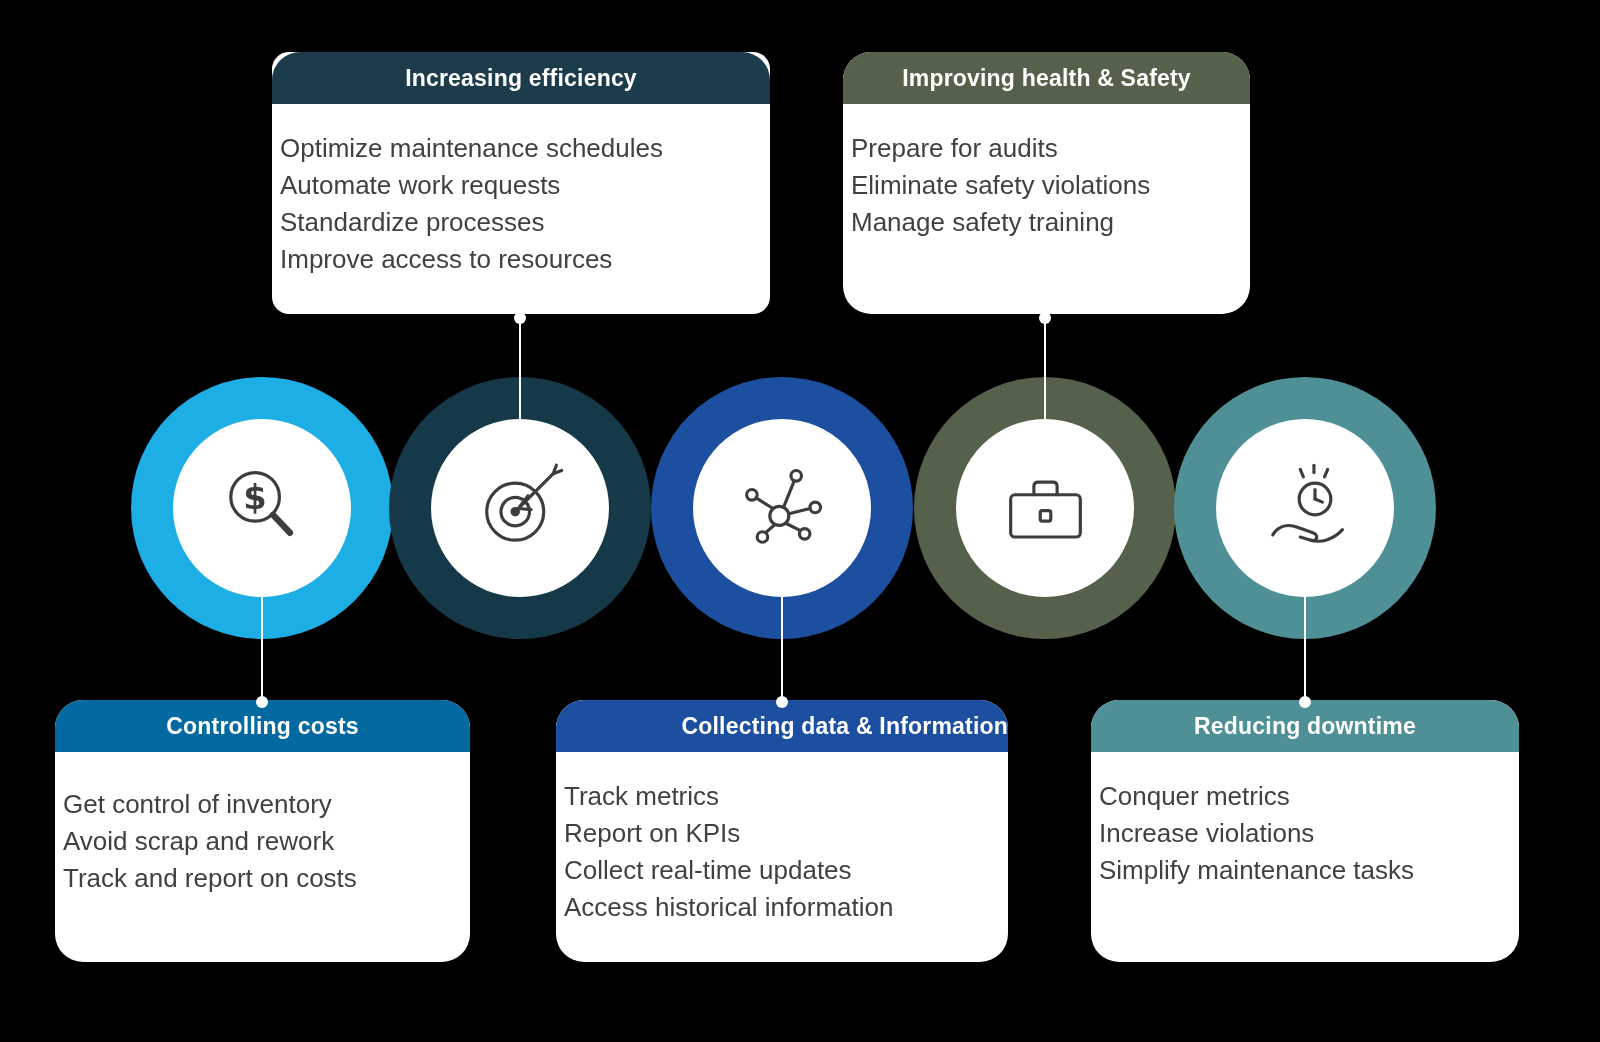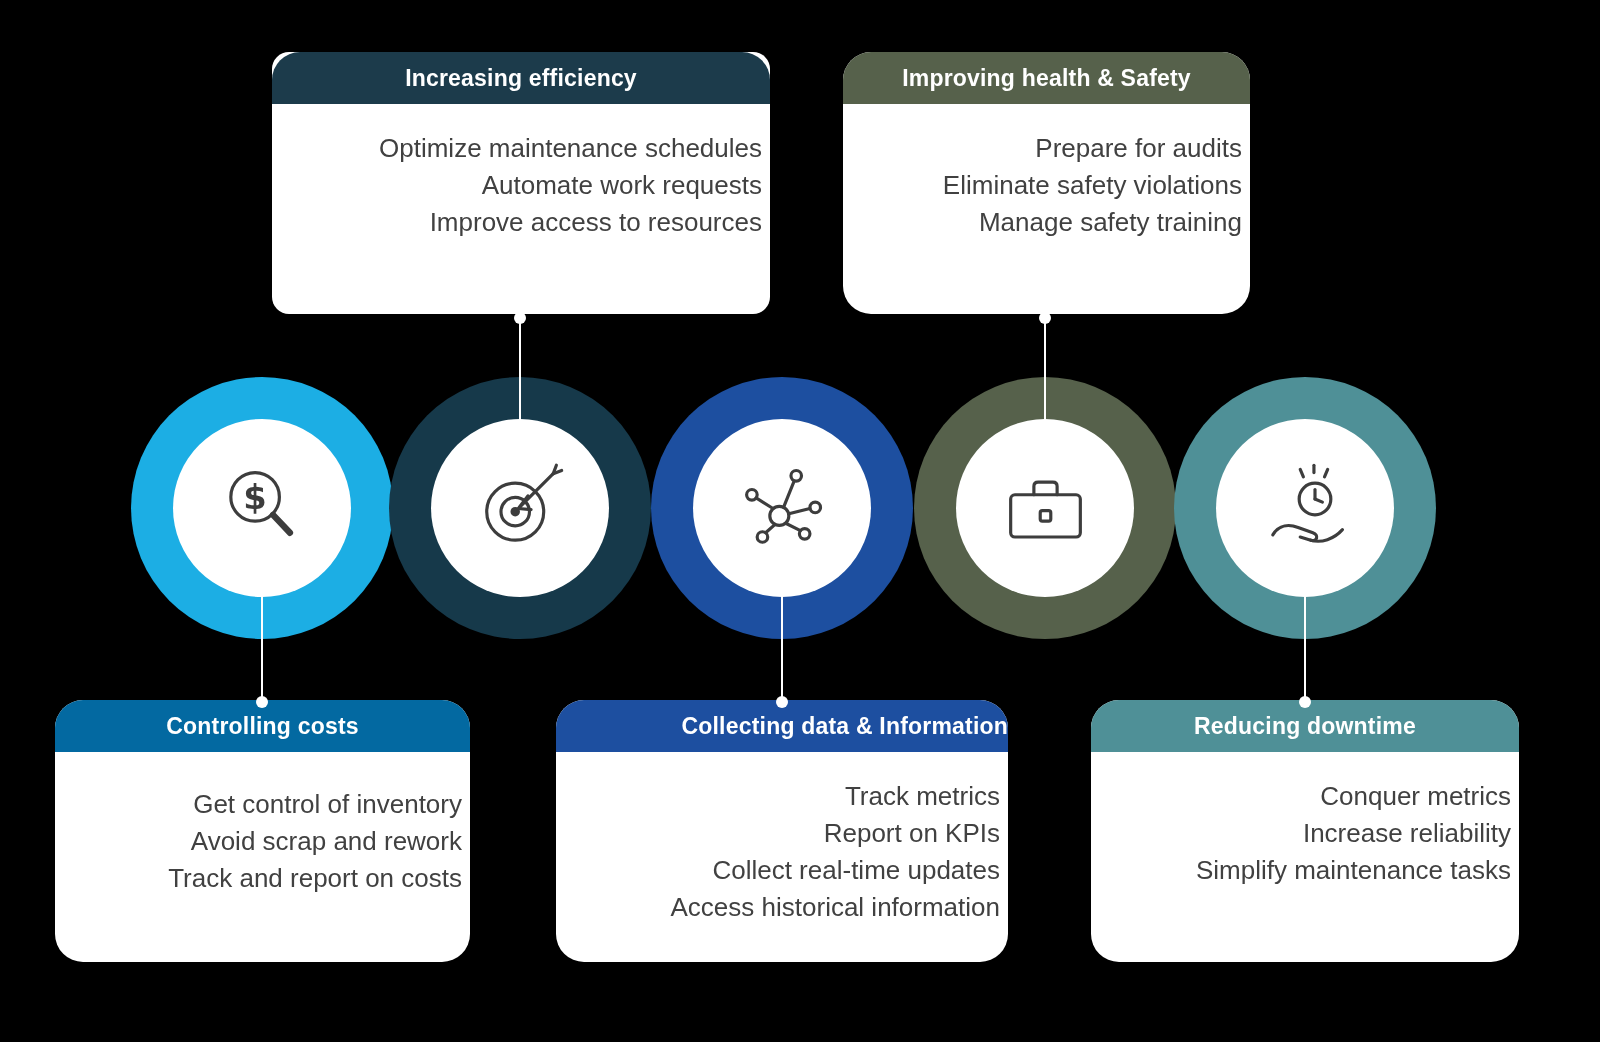--- a/index.html
+++ b/index.html
@@ -20,21 +20,21 @@
     height:52px;
     border-radius:28px 28px 0 0;
     display:flex;align-items:center;justify-content:center;
     color:#ffffff;
     font-weight:bold;
     font-size:23px;
     letter-spacing:.2px;
   }
   .card-body{
     padding:26px 8px 0 8px;
-    text-align:right;
+    text-align:left;
     color:#414141;
     font-size:26px;
     line-height:37px;
   }
   .card-body p{margin:0;}
   .circle-outer{
     position:absolute;
     width:262px;height:262px;
     border-radius:50%;
     display:flex;align-items:center;justify-content:center;
@@ -66,20 +66,21 @@
 
 <div id="canvas">
 
   <div class="card" style="left:272px;top:52px;width:498px;height:262px;border-radius:17px;">
     <div class="card-header" style="background: rgb(28, 59, 75);">
       <span>Increasing efficiency</span>
     </div>
     <div class="card-body">
       <p>Optimize maintenance schedules</p>
       <p>Automate work requests</p>
+      <p>Standardize processes</p>
       <p>Improve access to resources</p>
     </div>
   </div>
 
   <div class="card" style="left:843px;top:52px;width:407px;height:262px;">
     <div class="card-header" style="background: rgb(86, 97, 75);">
       <span>Improving health &amp; Safety</span>
     </div>
     <div class="card-body">
       <p>Prepare for audits</p>
@@ -192,18 +193,18 @@
       <p>Access historical information</p>
     </div>
   </div>
 
   <div class="card" style="left:1091px;top:700px;width:428px;height:262px;">
     <div class="card-header" style="background: rgb(79, 144, 151);">
       <span>Reducing downtime</span>
     </div>
     <div class="card-body">
       <p>Conquer metrics</p>
-      <p>Increase reliability</p>
+      <p>Increase violations</p>
       <p>Simplify maintenance tasks</p>
     </div>
   </div>
 
 </div>
 
 </body></html>

